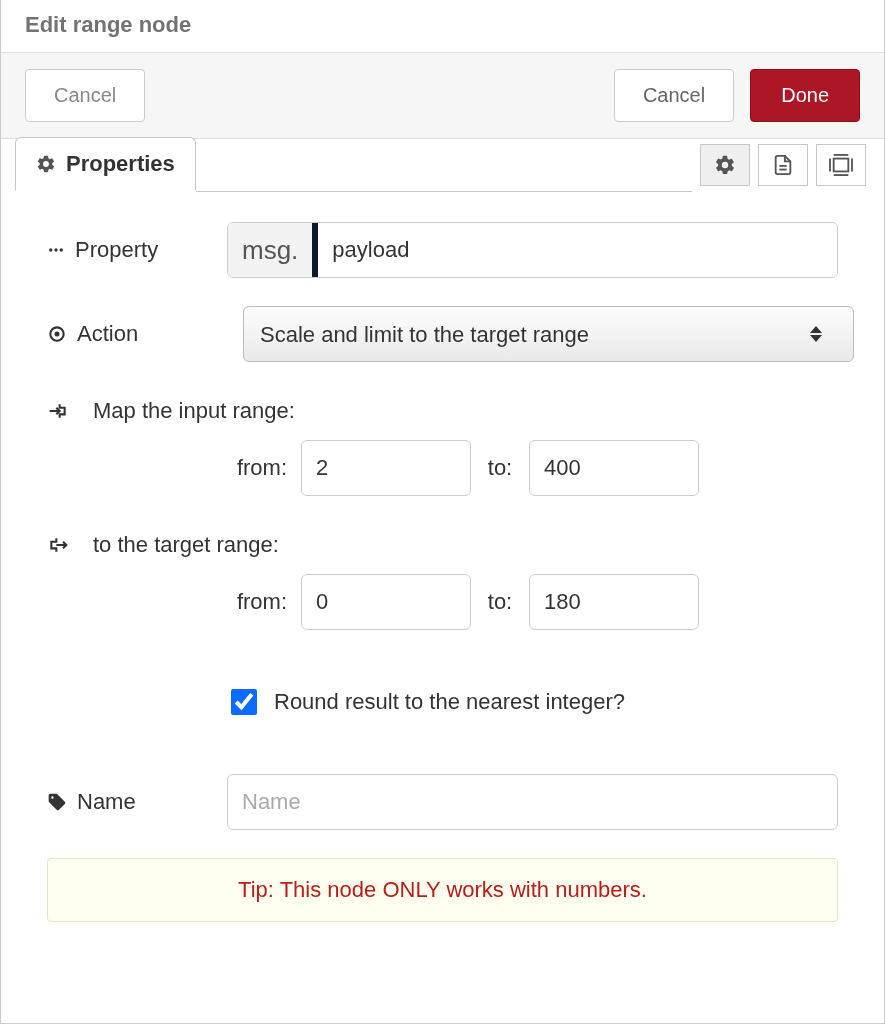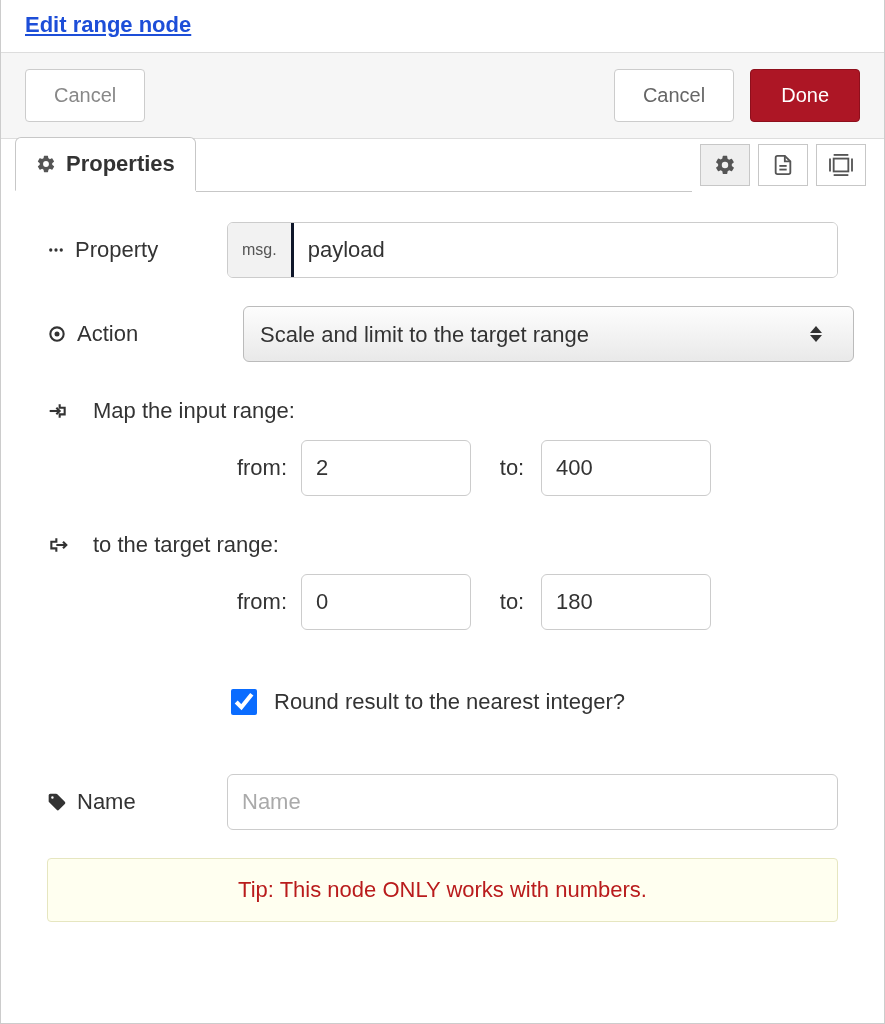--- a/index.html
+++ b/index.html
@@ -19,22 +19,21 @@
     flex-direction: column;
   }
   
   .header {
     padding: 12px 24px 14px 24px;
     border-bottom: 1px solid #ddd;
   }
   .header-title {
     font-size: 22px;
     font-weight: bold;
-    color: #1d4ed8;
-    text-decoration: underline;
+    color: #737373;
   }
   
   .action-bar {
     display: flex;
     align-items: center;
     padding: 16px 24px;
     background: #f6f6f6;
     border-bottom: 1px solid #ddd;
   }
   .action-bar .spacer { flex: 1; }
@@ -139,25 +138,25 @@
   .typed-input {
     display: flex;
     flex: 1;
     border: 1px solid #ccc;
     border-radius: 6px;
     overflow: hidden;
     height: 56px;
   }
   .typed-input .prefix {
     background: #f2f2f2;
-    border-right: 3px solid #0f172a;
+    border-right: 6px solid #0f172a;
     display: flex;
     align-items: center;
     padding: 0 14px;
-    font-size: 16px;
+    font-size: 26px;
     color: #555;
   }
   .typed-input input {
     flex: 1;
     border: none;
     outline: none;
     font-size: 22px;
     padding: 0 14px;
     color: #333;
   }
@@ -203,21 +202,21 @@
     gap: 14px;
     margin-left: 180px;
     margin-bottom: 10px;
   }
   .range-row .rlabel {
     font-size: 22px;
     color: #333;
     width: 60px;
     text-align: right;
   }
-  .range-row .rlabel.to { width: 30px; text-align: center; margin-left: 12px; }
+  .range-row .rlabel.to { width: 30px; text-align: center; }
   .range-row input {
     width: 170px;
     height: 56px;
     border: 1px solid #ccc;
     border-radius: 6px;
     font-size: 22px;
     padding: 0 14px;
     outline: none;
     color: #333;
   }

